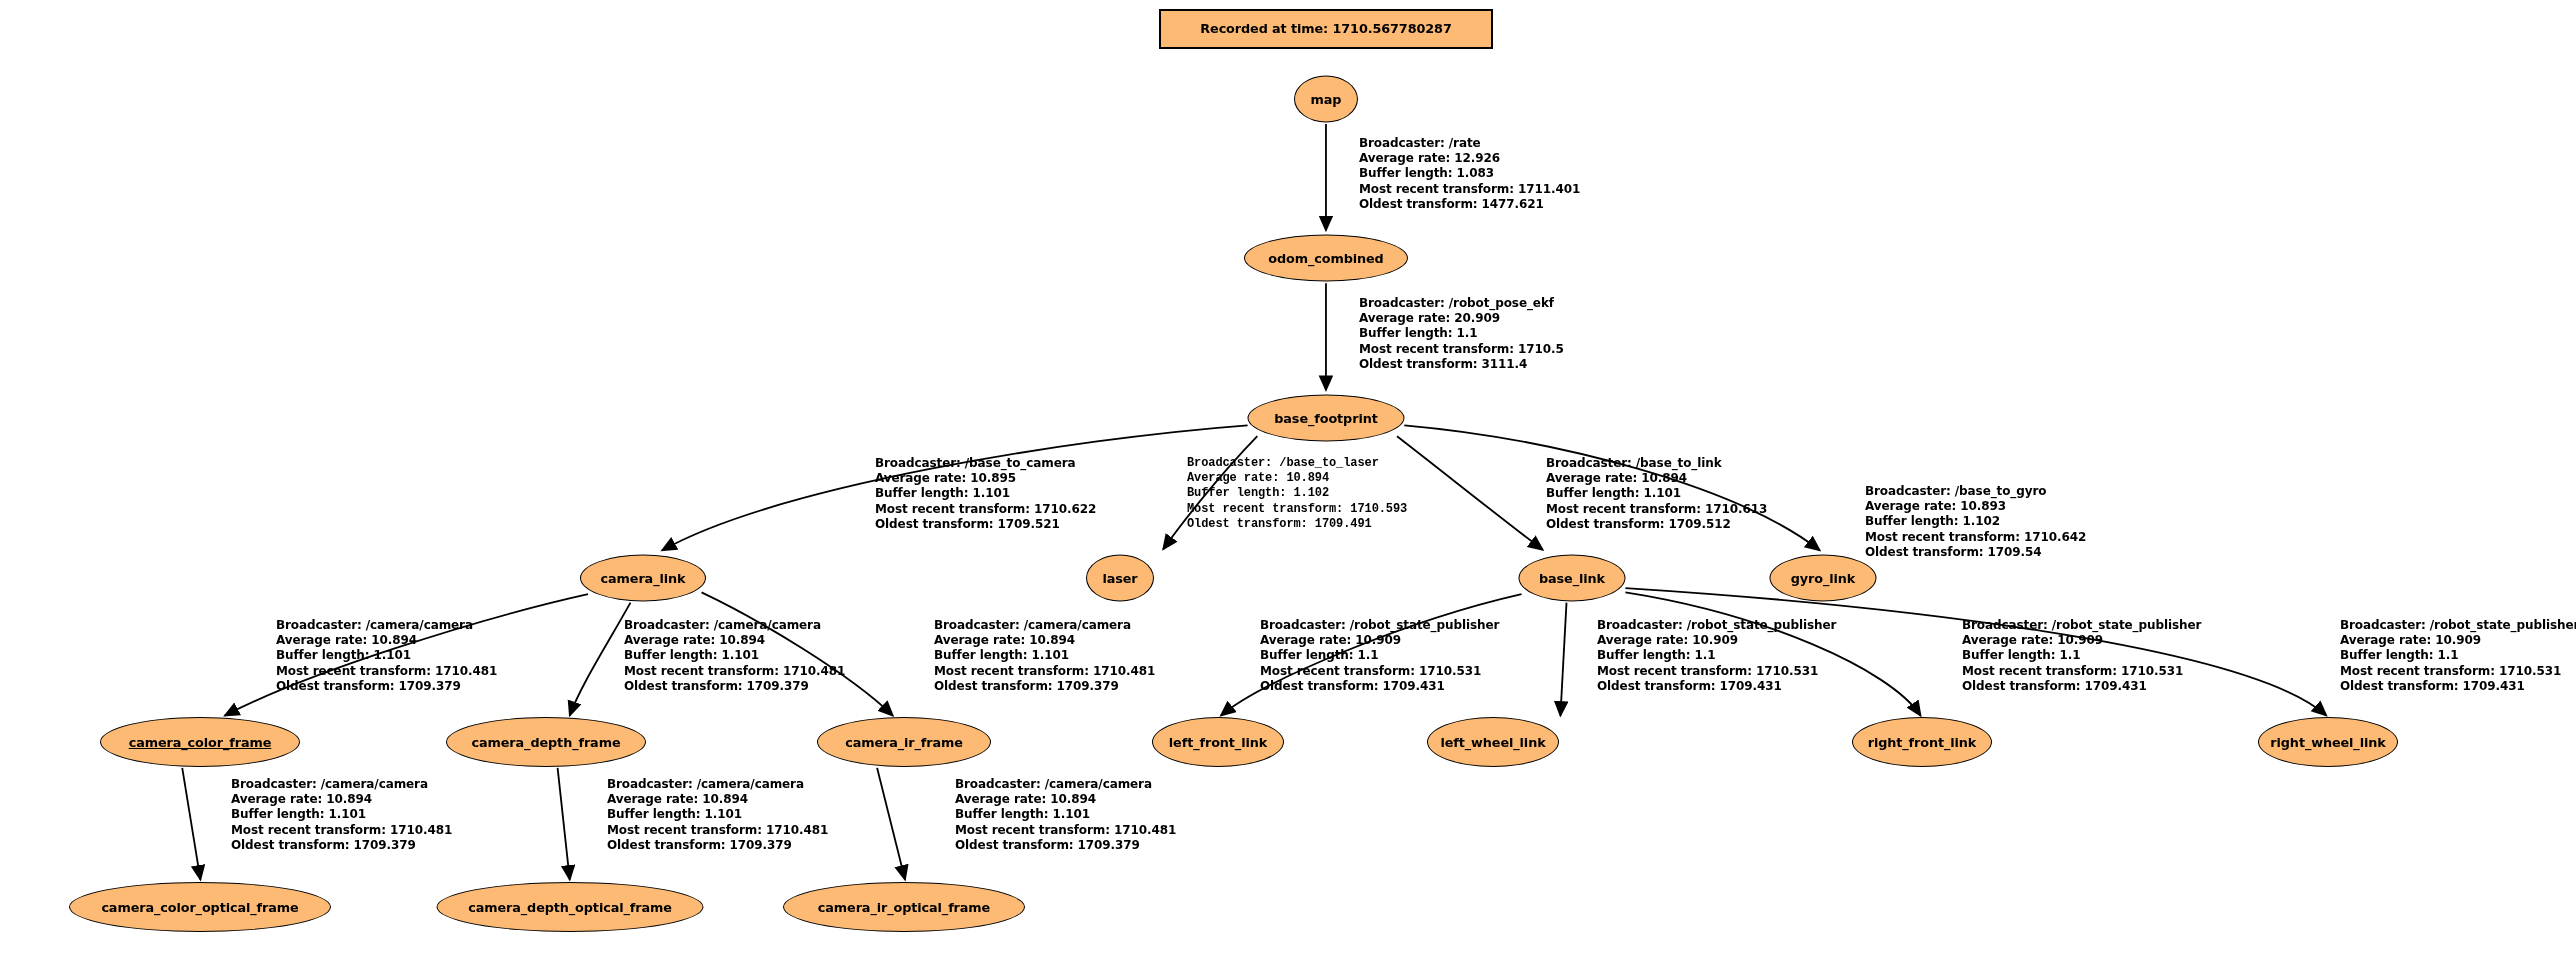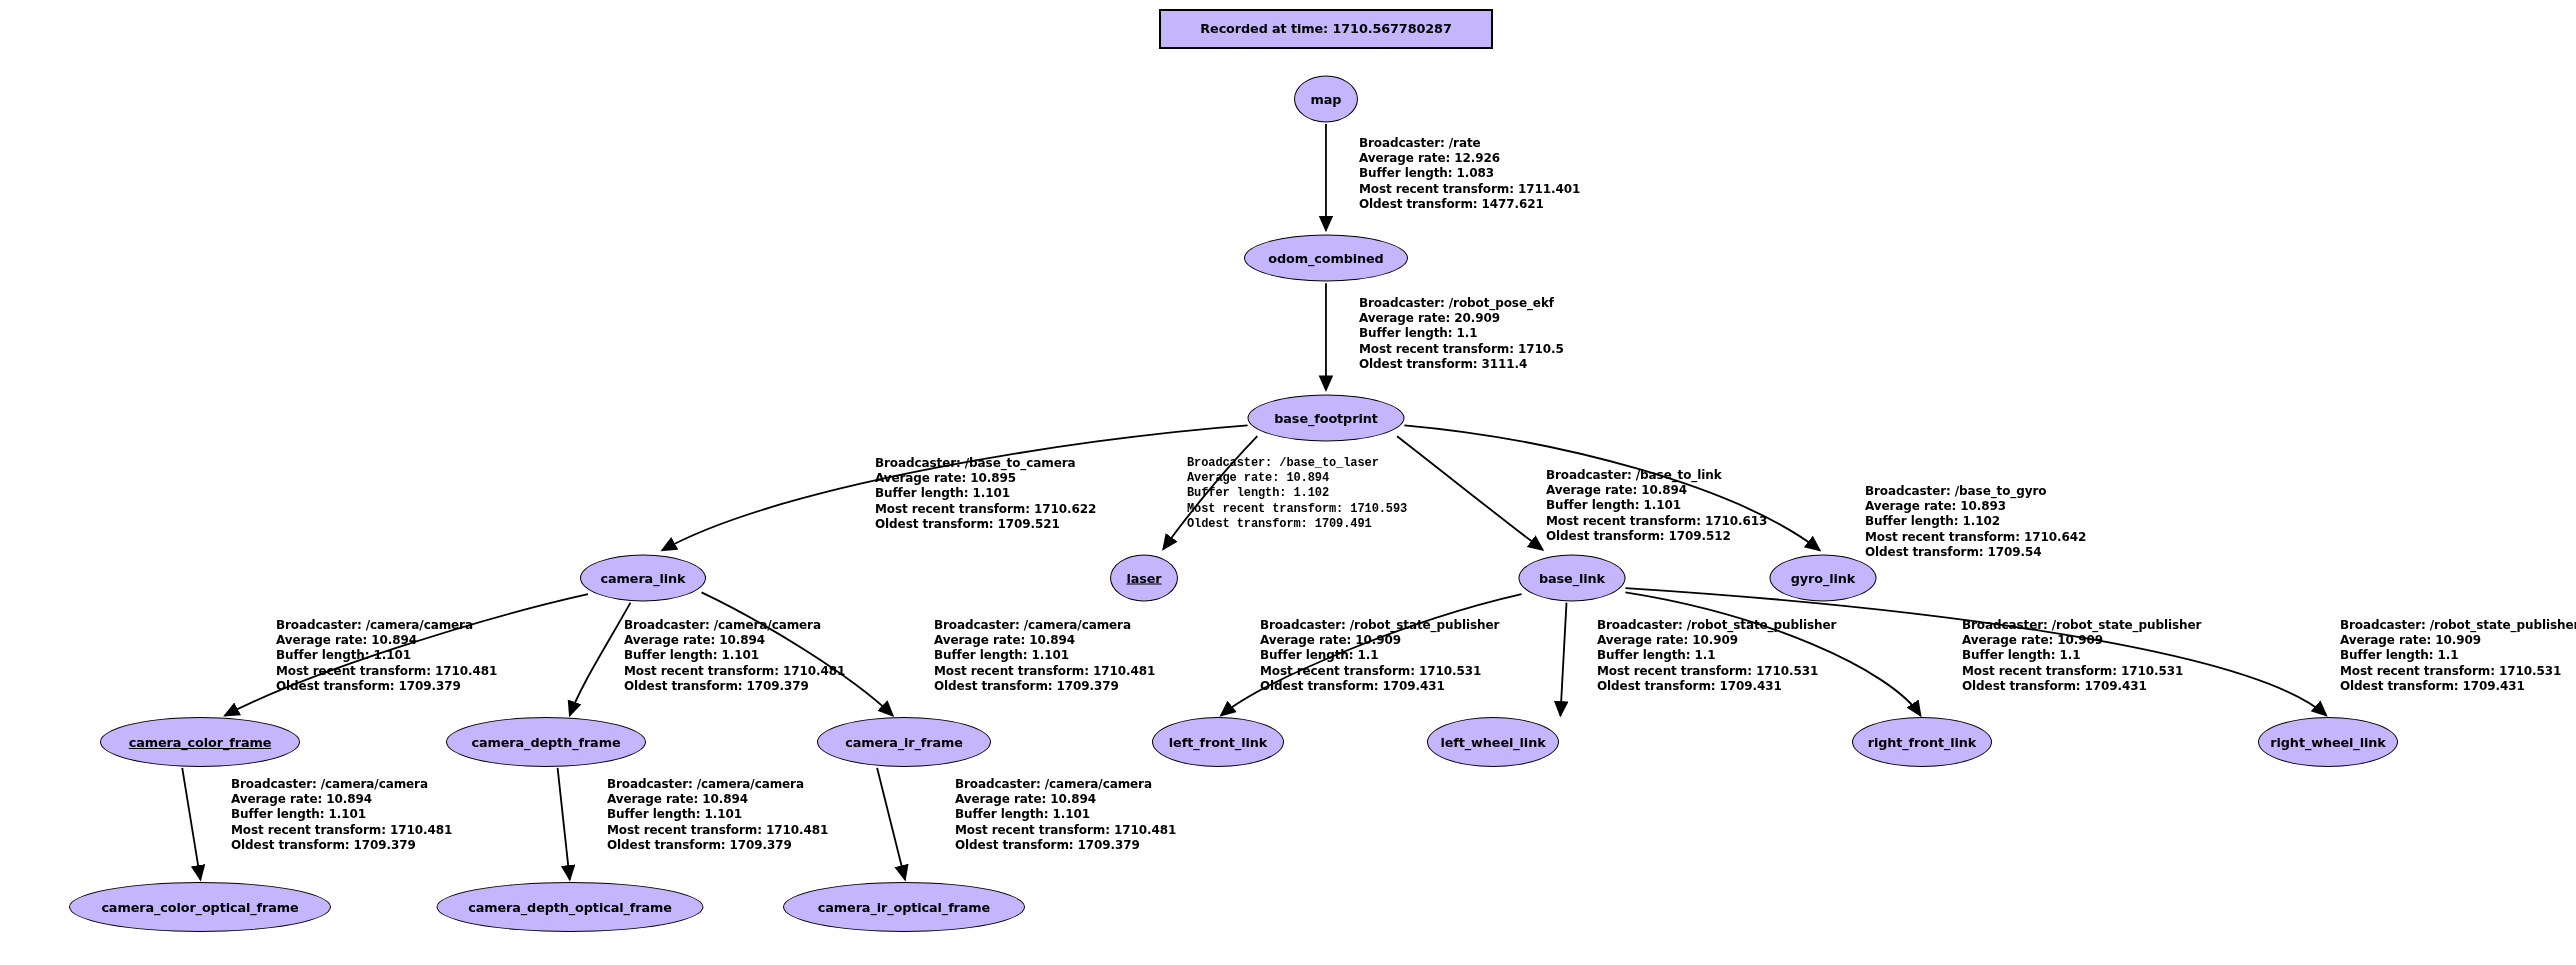--- a/index.html
+++ b/index.html
@@ -22,21 +22,21 @@
     width: 2576px;
     height: 966px;
     pointer-events: none;
   }
   .node {
     position: absolute;
     display: flex;
     align-items: center;
     justify-content: center;
     border: 1.8px solid #000000;
-    background: #c4b5fd;
+    background: #fdba74;
     box-sizing: border-box;
     color: #000000;
     font-weight: bold;
     font-size: 12.8px;
     letter-spacing: -0.1px;
     white-space: nowrap;
     transform: translate(-50%, -50%);
     text-align: center;
   }
   .node.ellipse {
@@ -93,21 +93,21 @@
       </div>
       <div class="node ellipse" style="left: 1326px; top: 258px; width: 164px; height: 47px;">
         <span>odom_combined</span>
       </div>
       <div class="node ellipse" style="left: 1326px; top: 418px; width: 157px; height: 47px;">
         <span>base_footprint</span>
       </div>
       <div class="node ellipse" style="left: 643px; top: 578px; width: 126px; height: 47px;">
         <span>camera_link</span>
       </div>
-      <div class="node ellipse" style="left: 1144px; top: 578px; width: 68px; height: 47px; text-decoration: underline;">
+      <div class="node ellipse" style="left: 1120px; top: 578px; width: 68px; height: 47px;">
         <span>laser</span>
       </div>
       <div class="node ellipse" style="left: 1572px; top: 578px; width: 107px; height: 47px;">
         <span>base_link</span>
       </div>
       <div class="node ellipse" style="left: 1823px; top: 578px; width: 107px; height: 47px;">
         <span>gyro_link</span>
       </div>
       <div class="node ellipse" style="left: 200px; top: 742px; width: 200px; height: 50px; text-decoration: underline;">
         <span>camera_color_frame</span>
@@ -162,21 +162,21 @@
         <div>Most recent transform: 1710.622</div>
         <div>Oldest transform: 1709.521</div>
       </div>
       <div class="edge-label" style="left: 1187px; top: 456px; font-family: Liberation Mono, monospace;">
         <div>Broadcaster: /base_to_laser</div>
         <div>Average rate: 10.894</div>
         <div>Buffer length: 1.102</div>
         <div>Most recent transform: 1710.593</div>
         <div>Oldest transform: 1709.491</div>
       </div>
-      <div class="edge-label" style="left: 1546px; top: 468px;">
+      <div class="edge-label" style="left: 1546px; top: 456px;">
         <div>Broadcaster: /base_to_link</div>
         <div>Average rate: 10.894</div>
         <div>Buffer length: 1.101</div>
         <div>Most recent transform: 1710.613</div>
         <div>Oldest transform: 1709.512</div>
       </div>
       <div class="edge-label" style="left: 1865px; top: 484px;">
         <div>Broadcaster: /base_to_gyro</div>
         <div>Average rate: 10.893</div>
         <div>Buffer length: 1.102</div>

